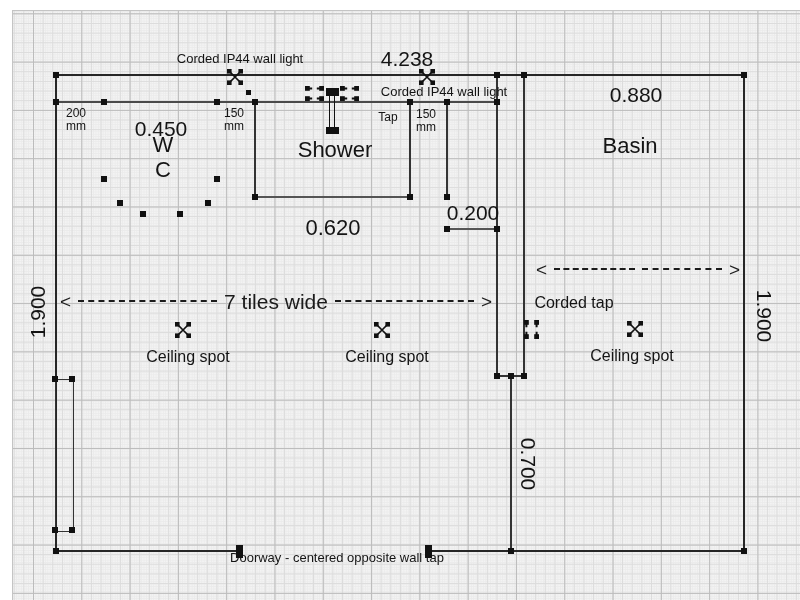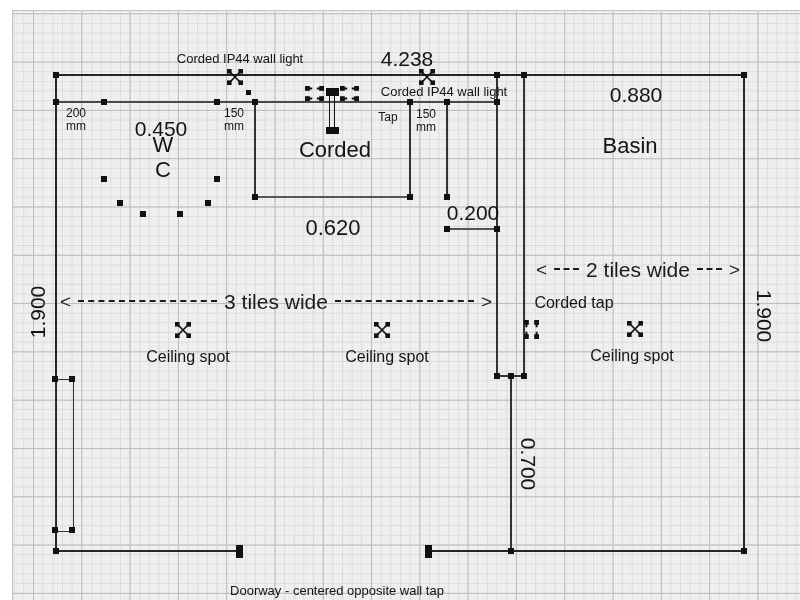--- a/index.html
+++ b/index.html
@@ -175,43 +175,42 @@
     <div class="txt" style="left: 407px; top: 59px; font-size: 21px; transform: translate(-50%, -50%);">4.238</div>
     <div class="txt" style="left: 161px; top: 89px; font-size: 21px; transform: translate(-50%, -50%); margin-top: 40px;">0.450</div>
     <div class="txt" style="left: 636px; top: 95px; font-size: 21px; transform: translate(-50%, -50%);">0.880</div>
     <div class="txt" style="left: 333px; top: 228px; font-size: 22px; transform: translate(-50%, -50%);">0.620</div>
     <div class="txt" style="left: 473px; top: 213px; font-size: 21px; transform: translate(-50%, -50%);">0.200</div>
     <div class="txt" style="left: 38px; top: 312px; font-size: 21px; transform: translate(-50%, -50%) rotate(-90deg);">1.900</div>
     <div class="txt" style="left: 764px; top: 316px; font-size: 21px; transform: translate(-50%, -50%) rotate(90deg);">1.900</div>
     <div class="txt" style="left: 528px; top: 464px; font-size: 21px; transform: translate(-50%, -50%) rotate(90deg);">0.700</div>
     <div class="txt" style="left: 163px; top: 158px; font-size: 22px; transform: translate(-50%, -50%);">W
 C</div>
-    <div class="txt" style="left: 335px; top: 150px; font-size: 22px; transform: translate(-50%, -50%);">Corded</div>
+    <div class="txt" style="left: 335px; top: 150px; font-size: 22px; transform: translate(-50%, -50%);">Shower</div>
     <div class="txt" style="left: 630px; top: 146px; font-size: 22px; transform: translate(-50%, -50%);">Basin</div>
     <div class="txt" style="left: 240px; top: 59px; font-size: 13px; transform: translate(-50%, -50%);">Corded IP44 wall light</div>
     <div class="txt" style="left: 444px; top: 92px; font-size: 13px; transform: translate(-50%, -50%);">Corded IP44 wall light</div>
     <div class="txt" style="left: 352px; top: 118px; font-size: 12px; transform: translate(-50%, -50%); margin-left: 36px;">Tap</div>
     <div class="txt" style="left: 574px; top: 303px; font-size: 16px; transform: translate(-50%, -50%);">Corded tap</div>
     <div class="txt" style="left: 188px; top: 357px; font-size: 16px; transform: translate(-50%, -50%);">Ceiling spot</div>
     <div class="txt" style="left: 387px; top: 357px; font-size: 16px; transform: translate(-50%, -50%);">Ceiling spot</div>
     <div class="txt" style="left: 632px; top: 356px; font-size: 16px; transform: translate(-50%, -50%);">Ceiling spot</div>
-    <div class="txt" style="left: 337px; top: 591px; font-size: 13px; transform: translate(-50%, -50%);">Doorway - centered opposite wall tap</div>
+    <div class="txt" style="left: 337px; top: 558px; font-size: 13px; transform: translate(-50%, -50%);">Doorway - centered opposite wall tap</div>
     <div class="txt" style="left: 66px; top: 107px; font-size: 12px; text-align: left; transform: translate(0px, 0px);">200
 mm</div>
     <div class="txt" style="left: 224px; top: 107px; font-size: 12px; text-align: left; transform: translate(0px, 0px);">150
 mm</div>
     <div class="txt" style="left: 416px; top: 108px; font-size: 12px; text-align: left; transform: translate(0px, 0px);">150
 mm</div>
     <div class="arrow" style="left: 60px; top: 288px; width: 432px; height: 26px; font-size: 21px;">
       <span class="cap">&lt;</span>
       <div class="dash"></div>
-      <span class="albl">3 tiles wide</span>
+      <span class="albl">7 tiles wide</span>
       <div class="dash"></div>
       <span class="cap">&gt;</span>
     </div>
     <div class="arrow" style="left: 536px; top: 256px; width: 204px; height: 26px; font-size: 21px;">
       <span class="cap">&lt;</span>
       <div class="dash"></div>
-      <span class="albl">2 tiles wide</span>
       <div class="dash"></div>
       <span class="cap">&gt;</span>
     </div>
   </div>
 
 </body></html>

